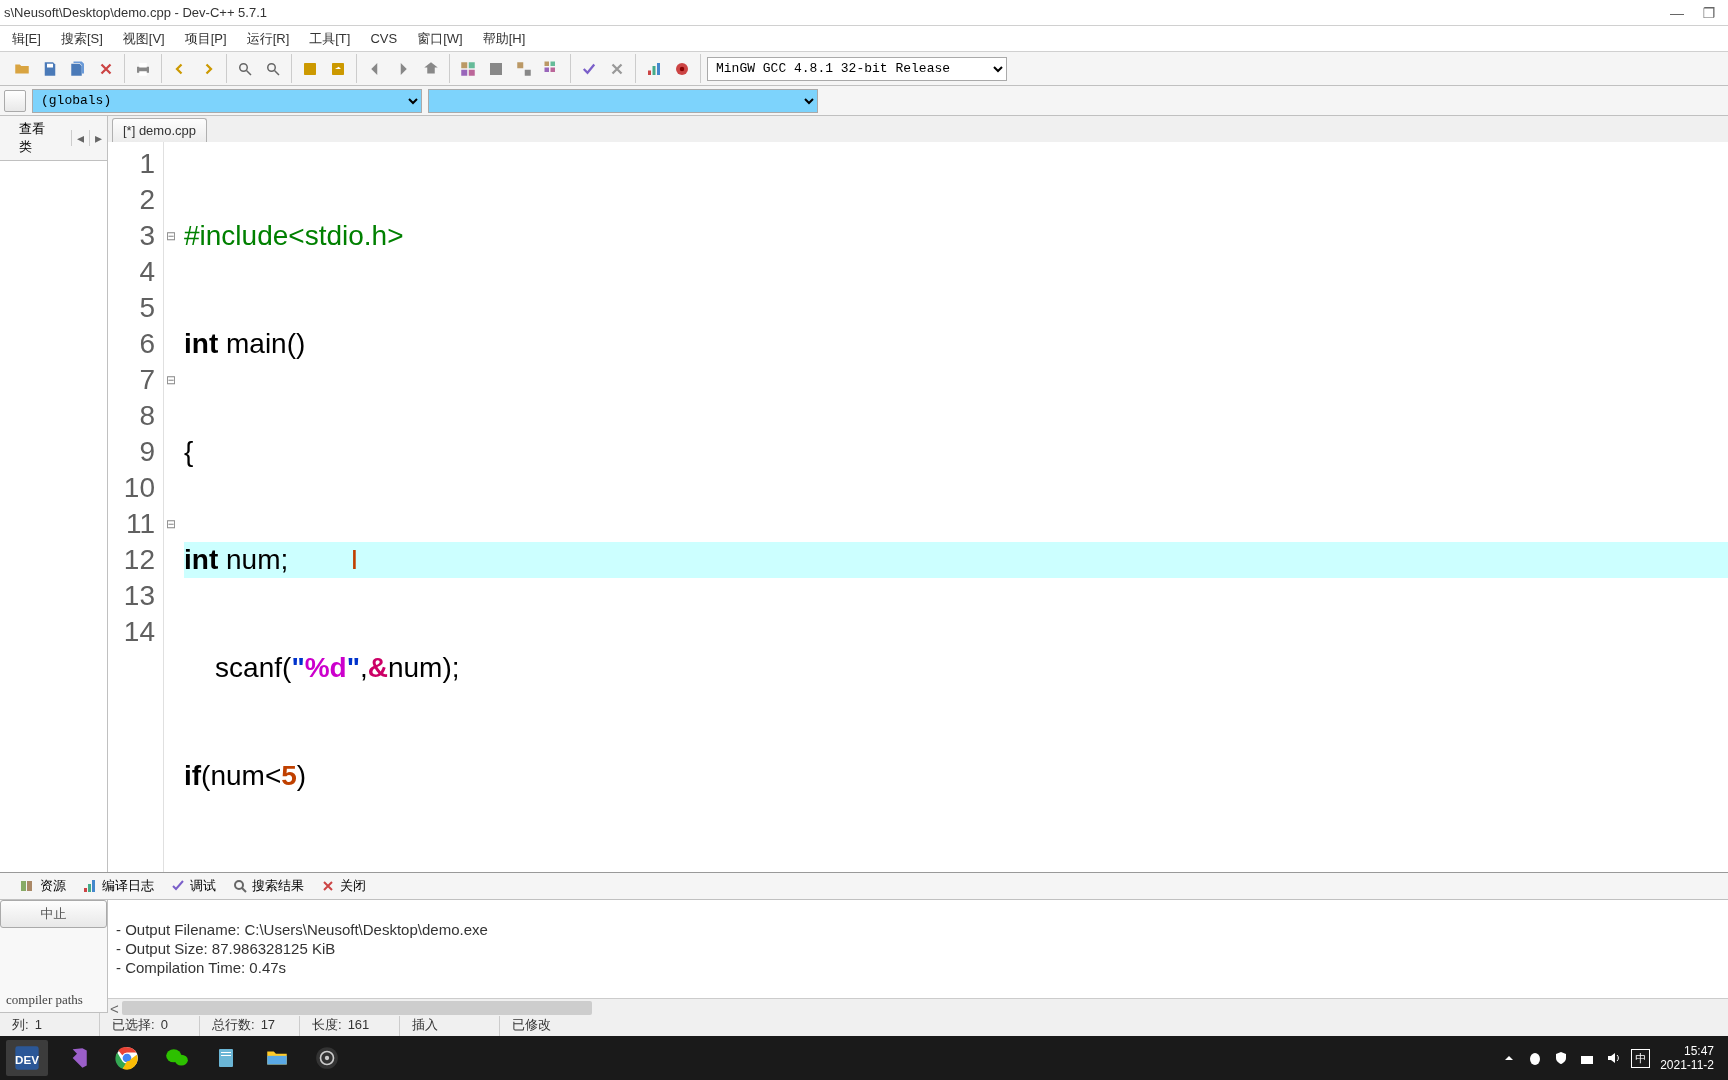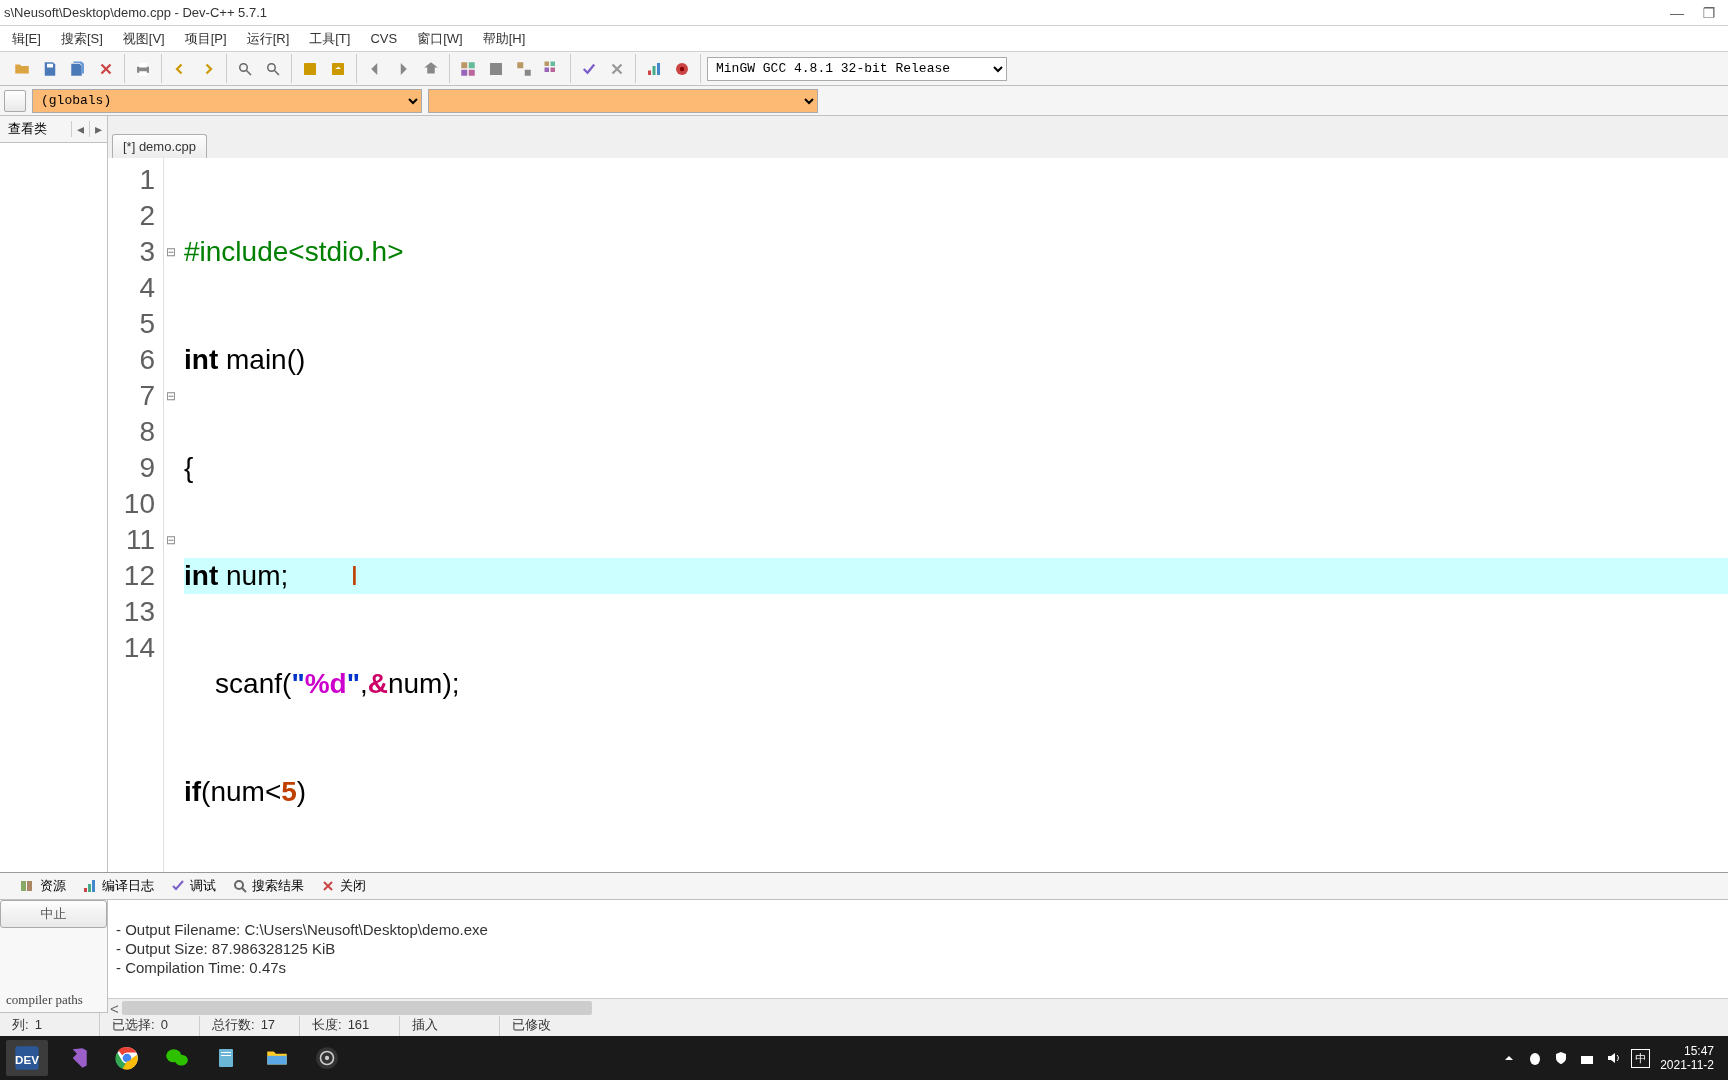--- a/index.html
+++ b/index.html
@@ -17,33 +17,33 @@
     
     .toolbar { height: 34px; background: #f5f5f5; display: flex; align-items: center; border-bottom: 1px solid #c0c0c0; padding: 2px 4px; gap: 0; }
     .tb-group { display: flex; align-items: center; border-right: 1px solid #ccc; padding: 0 6px; height: 100%; gap: 4px; }
     .tb-btn { width: 24px; height: 24px; display: flex; align-items: center; justify-content: center; cursor: pointer; border-radius: 2px; }
     .tb-btn svg { width: 18px; height: 18px; }
     .compiler-select { width: 300px; height: 24px; font-size: 13px; font-family: "Courier New", monospace; border: 1px solid #aaa; background: #fff; padding: 2px 4px; }
     
     
     .nav-bar2 { height: 30px; background: #f5f5f5; display: flex; align-items: center; border-bottom: 1px solid #c0c0c0; padding: 2px 4px; gap: 6px; }
     .nav-btn { width: 22px; height: 22px; background: linear-gradient(#fff,#e8e8e8); border: 1px solid #aaa; border-radius: 2px; }
-    .scope-select { height: 24px; font-size: 13px; font-family: "Courier New", monospace; border: 1px solid #aaa; background: #fdba74; padding: 2px 4px; }
+    .scope-select { height: 24px; font-size: 13px; font-family: "Courier New", monospace; border: 1px solid #aaa; background: #7dd3fc; padding: 2px 4px; }
     .scope-select.wide { width: 390px; }
     .scope-select.wide2 { width: 390px; }
     
     
     .main-split { flex: 1; display: flex; min-height: 0; }
     .left-panel { width: 108px; background: #fff; border-right: 1px solid #c0c0c0; display: flex; flex-direction: column; }
     .left-tabs { display: flex; background: #f5f5f5; border-bottom: 1px solid #c0c0c0; font-size: 13px; align-items: center; }
-    .left-tab { padding: 4px 8px; cursor: pointer; }
+    .left-tab { padding: 4px 19px; cursor: pointer; }
     .left-nav-arrows { display: flex; margin-left: auto; }
     .left-nav-arrows span { width: 18px; text-align: center; color: #666; font-size: 14px; cursor: pointer; border-left: 1px solid #ccc; }
     
-    .editor-area { flex: 1; display: flex; flex-direction: column; min-width: 0; margin-top: 16px; }
+    .editor-area { flex: 1; display: flex; flex-direction: column; min-width: 0; }
     .file-tabs { height: 26px; background: #f0f0f0; display: flex; align-items: flex-end; padding-left: 4px; }
     .file-tab { padding: 4px 10px; background: linear-gradient(#fdfdfd, #ececec); border: 1px solid #b0b0b0; border-bottom: none; font-size: 13px; color: #333; cursor: pointer; border-radius: 3px 3px 0 0; }
     
     
     .code-editor { flex: 1; display: flex; background: #fff; font-family: Consolas, "Courier New", monospace; font-size: 28px; line-height: 36px; overflow: hidden; }
     .gutter { text-align: right; padding: 4px 8px 4px 4px; color: #606060; user-select: none; background: #fff; border-right: 1px solid #e0e0e0; min-width: 56px; }
     .gutter .ln { height: 36px; display: flex; justify-content: flex-end; align-items: center; }
     .fold-col { width: 14px; background: #fff; padding-top: 4px; }
     .fold-col .fc { height: 36px; display: flex; align-items: center; justify-content: center; color: #888; font-size: 12px; }
     .code-body { flex: 1; padding: 4px 0 4px 6px; position: relative; white-space: pre; }

